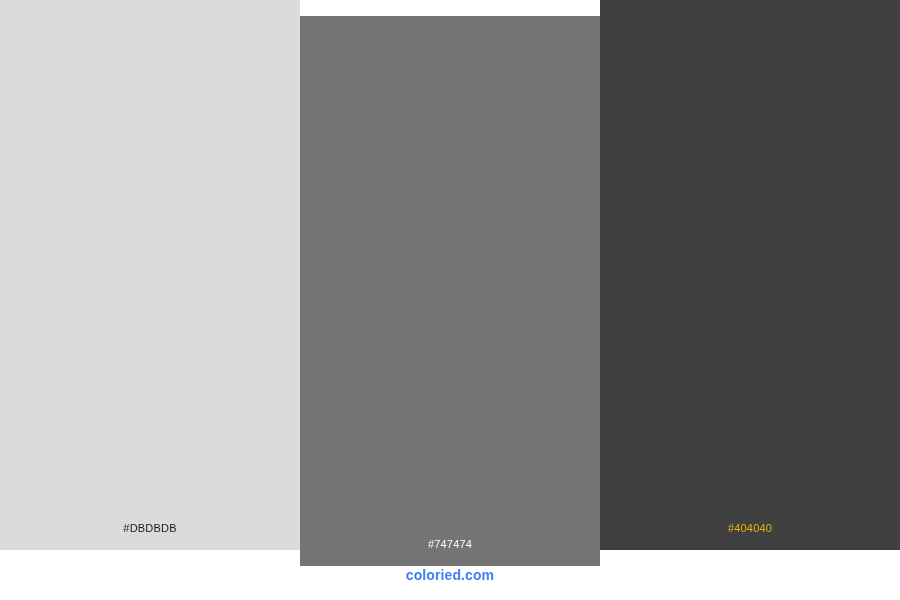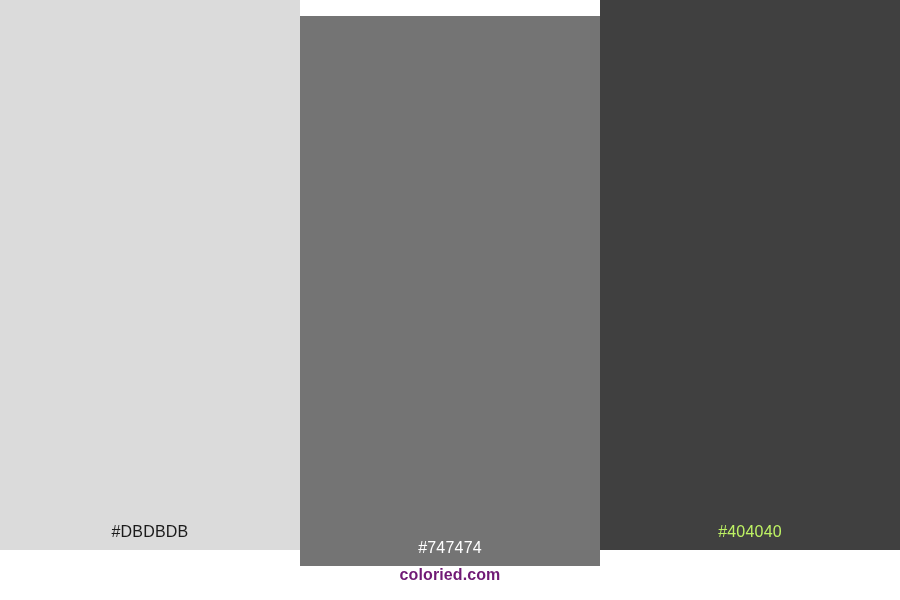--- a/index.html
+++ b/index.html
@@ -33,45 +33,45 @@
     position: relative;
     display: flex;
     align-items: flex-end;
     justify-content: center;
   }
   .swatch-label {
     display: block;
     width: 100%;
     text-align: center;
     font-family: "Liberation Sans", sans-serif;
-    font-size: 16px;
+    font-size: 11px;
     line-height: 1;
     letter-spacing: 0.2px;
-    padding-bottom: 10px;
+    padding-bottom: 16px;
     white-space: nowrap;
   }
   .label-dark {
     color: #1b1b1b;
   }
   .label-light {
     color: #ffffff;
   }
   .footer-bar {
     width: 900px;
     height: 50px;
     background: #ffffff;
     display: flex;
     align-items: center;
     justify-content: center;
   }
   .footer-text {
     font-family: "Liberation Sans", sans-serif;
-    font-size: 16px;
+    font-size: 14px;
     font-weight: bold;
-    color: #701a75;
+    color: #3b82f6;
     letter-spacing: 0.1px;
     line-height: 1;
   }
 </style>
 </head>
 <body style="background-color: rgb(255, 255, 255);">
 
 <div class="palette-page">
 
   <div class="swatch-strip">
@@ -79,21 +79,21 @@
     <div class="swatch" style="background-color: rgb(219, 219, 219);">
       <span class="swatch-label label-dark" style="color: rgb(27, 27, 27);">#DBDBDB</span>
     </div>
 
 
     <div class="swatch" style="background-color: rgb(116, 116, 116); margin-top: 16px;">
       <span class="swatch-label label-light" style="color: rgb(255, 255, 255);">#747474</span>
     </div>
 
     <div class="swatch" style="background-color: rgb(64, 64, 64);">
-      <span class="swatch-label label-light" style="color: #bef264;">#404040</span>
+      <span class="swatch-label label-light" style="color: #eab308;">#404040</span>
     </div>
 
 
   </div>
 
   <div class="footer-bar">
     <span class="footer-text">coloried.com</span>
   </div>
 
 </div>

